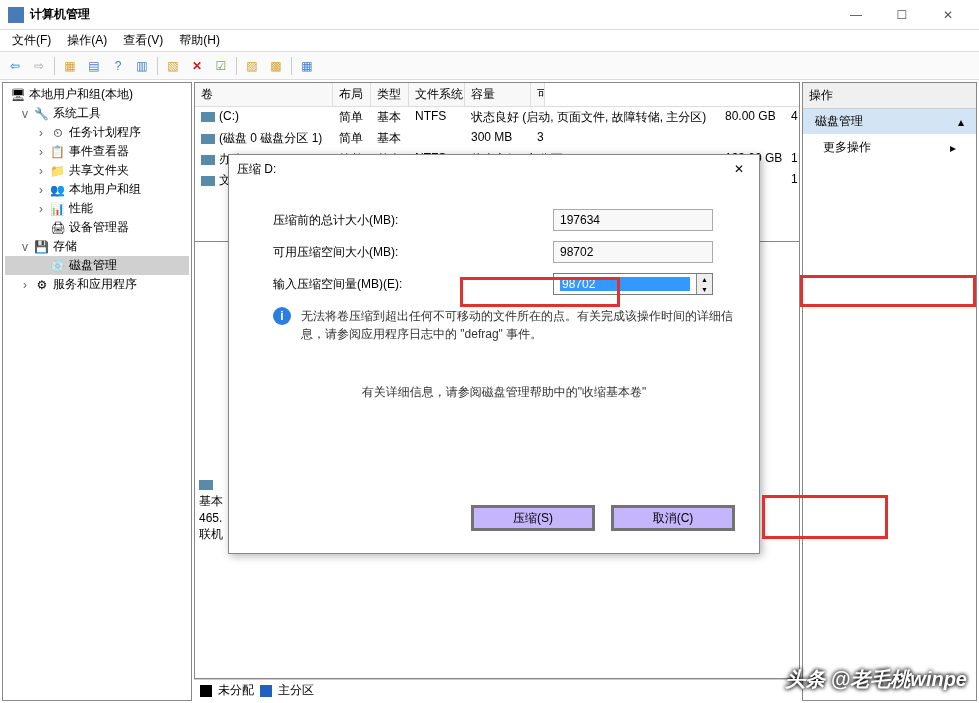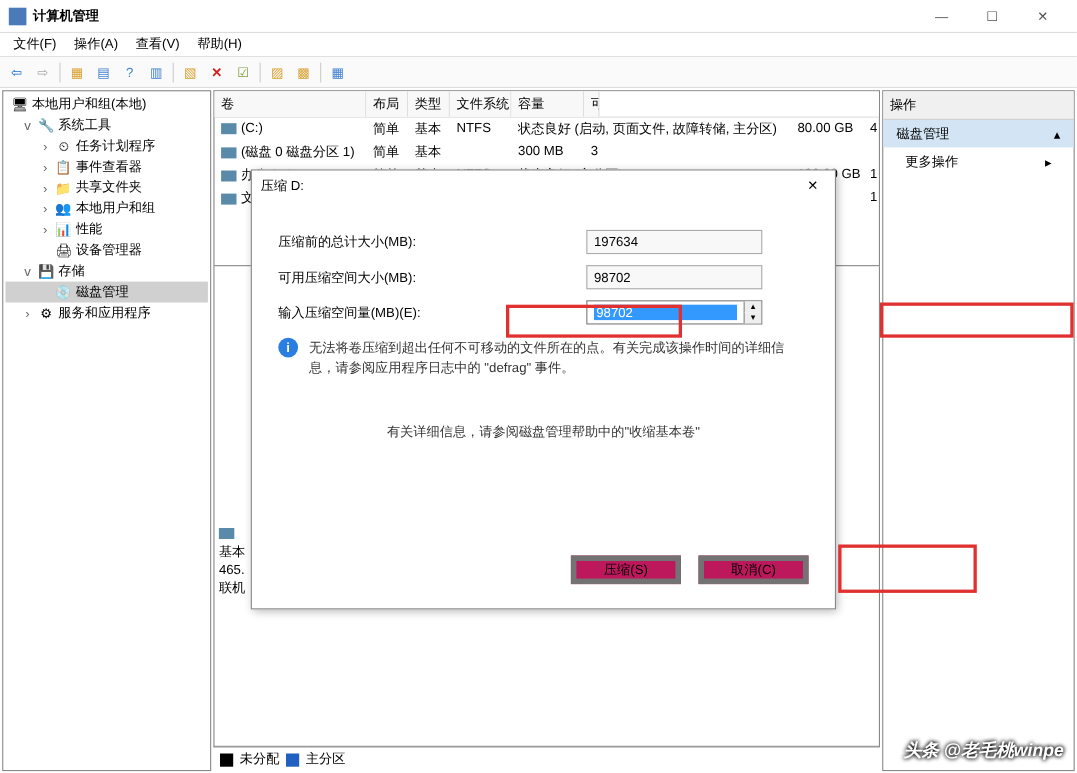--- a/index.html
+++ b/index.html
@@ -54,37 +54,37 @@
 
 .actions-panel .hdr { background: #f0f0f0; padding: 4px 6px; border-bottom: 1px solid #ccc; }
 .actions-panel .section-title { background: #d3e5f5; padding: 4px 12px; display:flex; justify-content:space-between; align-items:center; }
 .actions-panel .action-item { padding: 5px 20px; display:flex; justify-content:space-between; align-items:center; }
 
 
 .dialog { position: absolute; left: 228px; top: 154px; width: 532px; height: 400px; background: #fff; border: 1px solid #888; box-shadow: 2px 2px 8px rgba(0,0,0,0.3); z-index: 10; }
 .dialog .dlg-title { height: 28px; display: flex; align-items: center; padding: 0 8px; }
 .dialog .dlg-title .t { flex: 1; }
 .dialog .dlg-close { width: 24px; height: 24px; display: flex; align-items: center; justify-content: center; }
-.dialog .dlg-body { padding: 16px 24px; }
+.dialog .dlg-body { padding: 16px 24px; margin-left: 20px; }
 .dlg-row { display: flex; align-items: center; margin: 10px 0; }
 .dlg-row .label { width: 280px; }
 .dlg-row .value { width: 160px; padding: 3px 6px; border: 1px solid #aaa; background: #f8f8f8; }
 .dlg-row .value.input { background: #fff; border: 1px solid #7a7a7a; position: relative; }
 .dlg-row .value.input input { border: none; width: 130px; background: #3399ff; color: #fff; padding: 0 2px; outline: none; }
 .spinner { position: absolute; right: 0; top: 0; width: 16px; height: 100%; display: flex; flex-direction: column; }
 .spinner .sp { flex: 1; border-left: 1px solid #888; display: flex; align-items: center; justify-content: center; font-size: 7px; cursor: pointer; background:#eee; }
 .info-row { display: flex; margin: 12px 0; gap: 10px; }
 .info-icon { width: 18px; height: 18px; border-radius: 50%; background: #2a7de1; color: #fff; display: flex; align-items: center; justify-content: center; font-weight: bold; flex-shrink: 0; }
 .info-text { line-height: 1.5; color: #333; }
 .dlg-buttons { display: flex; justify-content: flex-end; gap: 16px; padding: 12px 24px; position:absolute; bottom:10px; right:0; }
-.dlg-btn { width: 100px; height: 26px; border: 5px solid #737373; background: #be185d; cursor: pointer; }
+.dlg-btn { width: 124px; height: 26px; border: 3px solid #737373; background: #c4b5fd; cursor: pointer; }
 
 .red-box { border: 3px solid #e03030; position: absolute; pointer-events: none; z-index: 20; }
 
-.watermark { position: absolute; right: 12px; bottom: 10px; font-size: 16px; color: #fff; font-style: italic; text-shadow: 0 0 4px #000, 0 0 4px #000; font-weight: bold; z-index:30;}
+.watermark { position: absolute; right: 12px; bottom: 10px; font-size: 20px; color: #fff; font-style: italic; text-shadow: 0 0 4px #000, 0 0 4px #000; font-weight: bold; z-index:30;}
 </style>
 </head>
 <body>
 
 <div class="titlebar">
   <div class="icon"></div>
   <div class="title">计算机管理</div>
   <div class="win-btns">
     <div class="win-btn">—</div>
     <div class="win-btn">☐</div>

